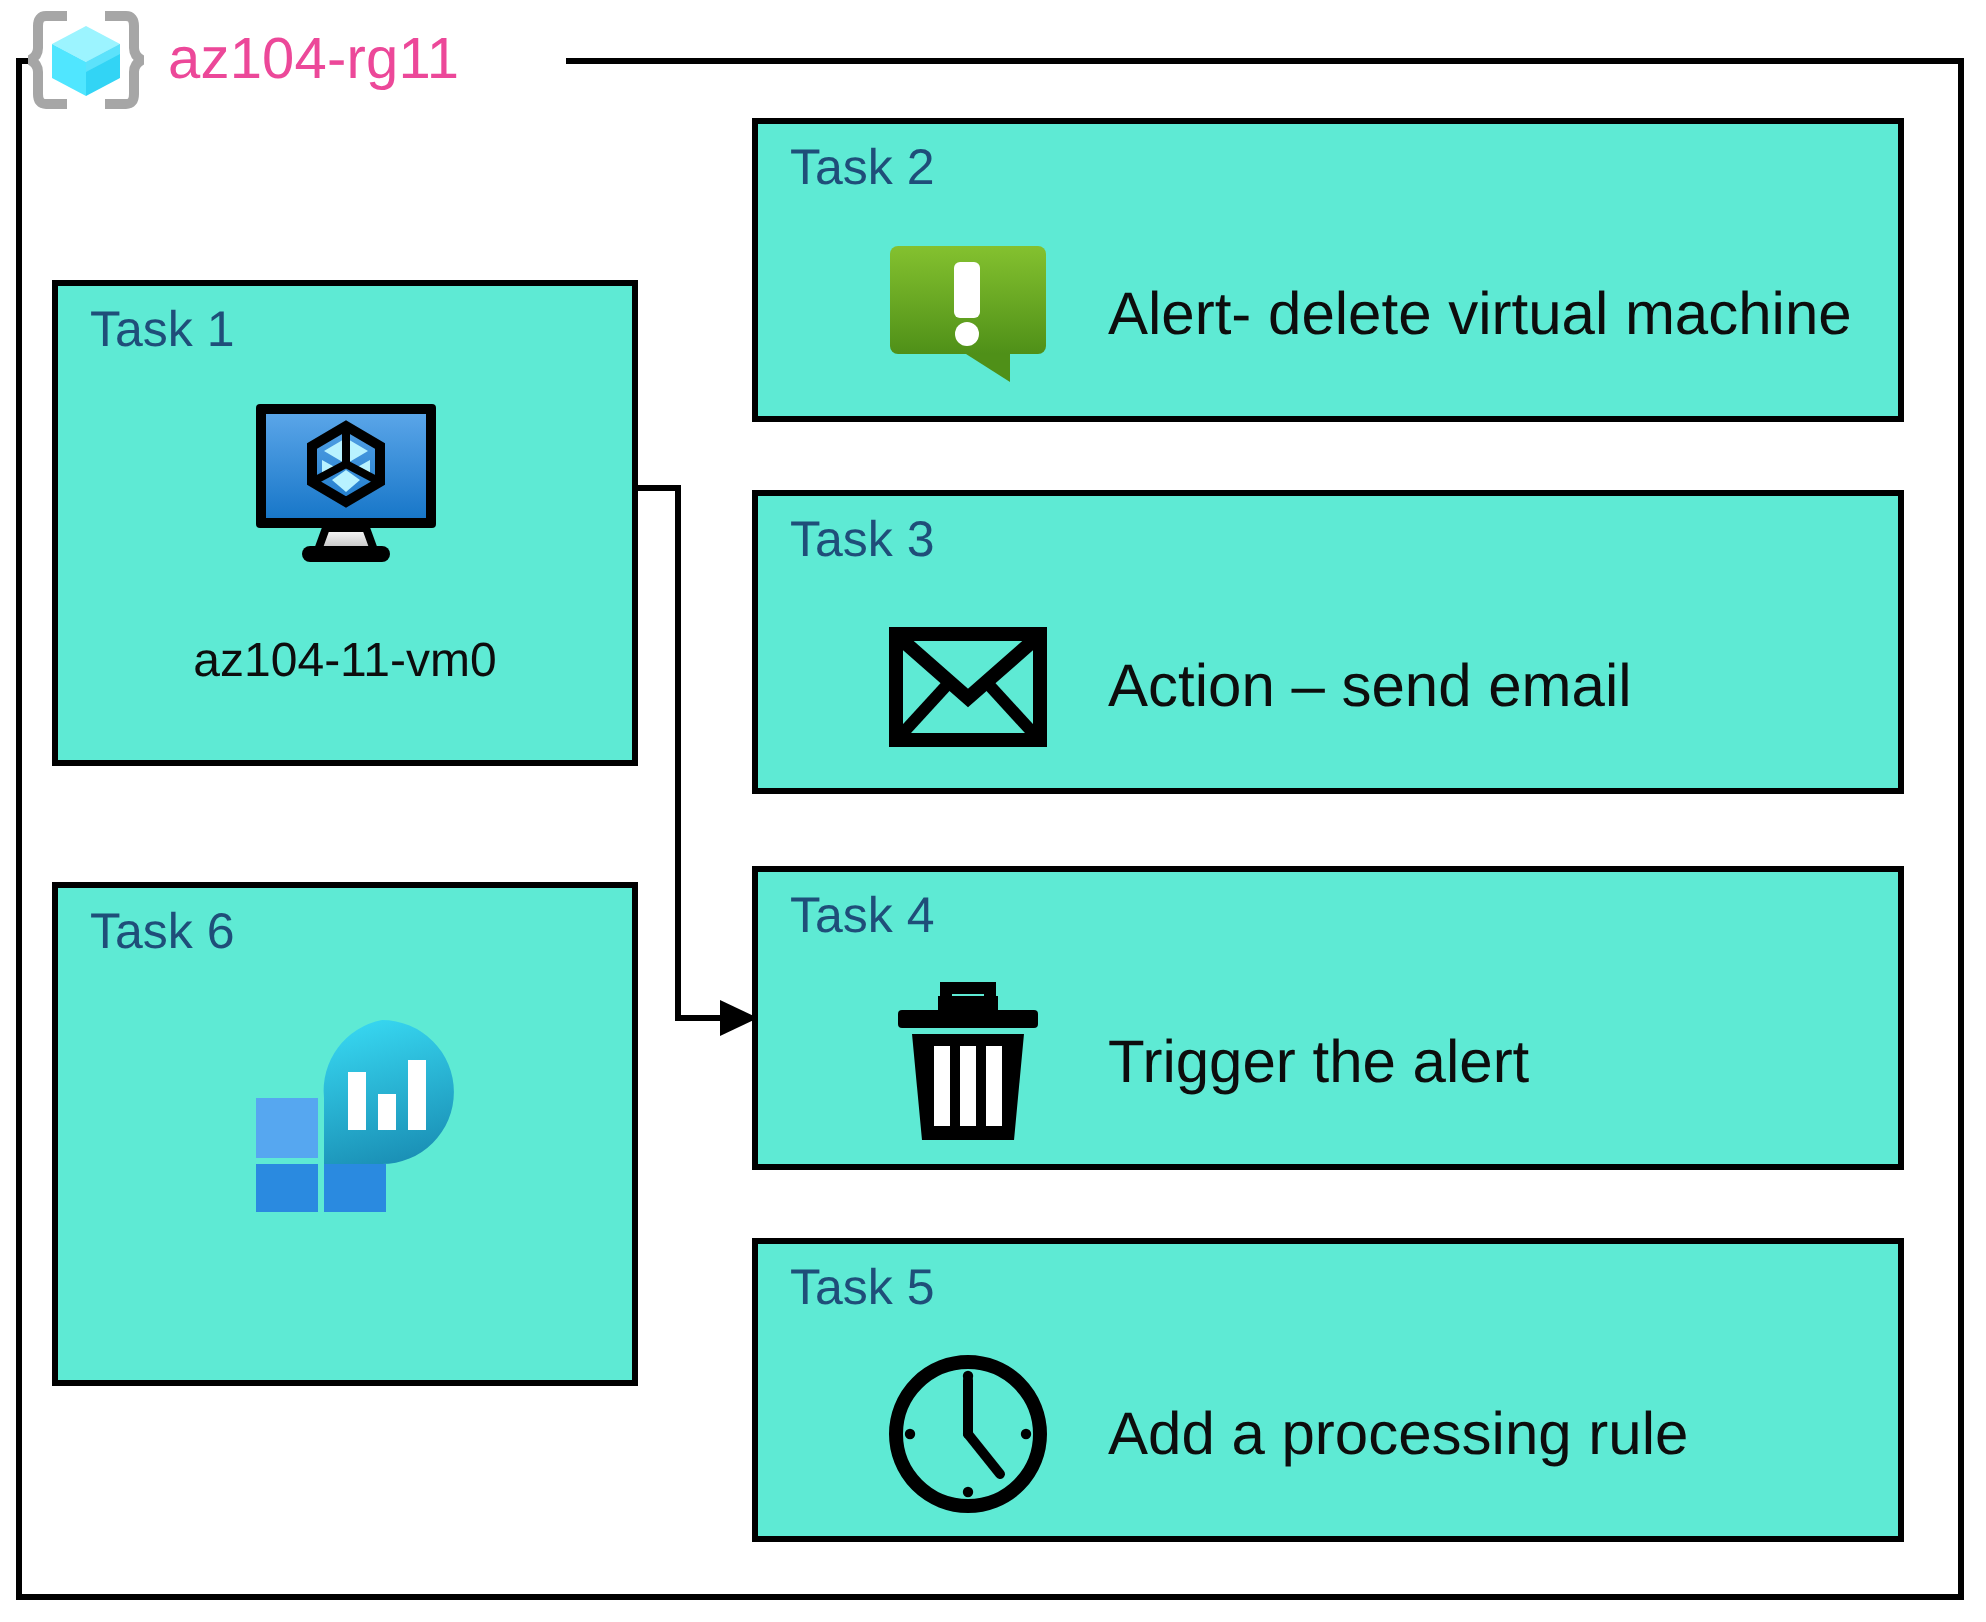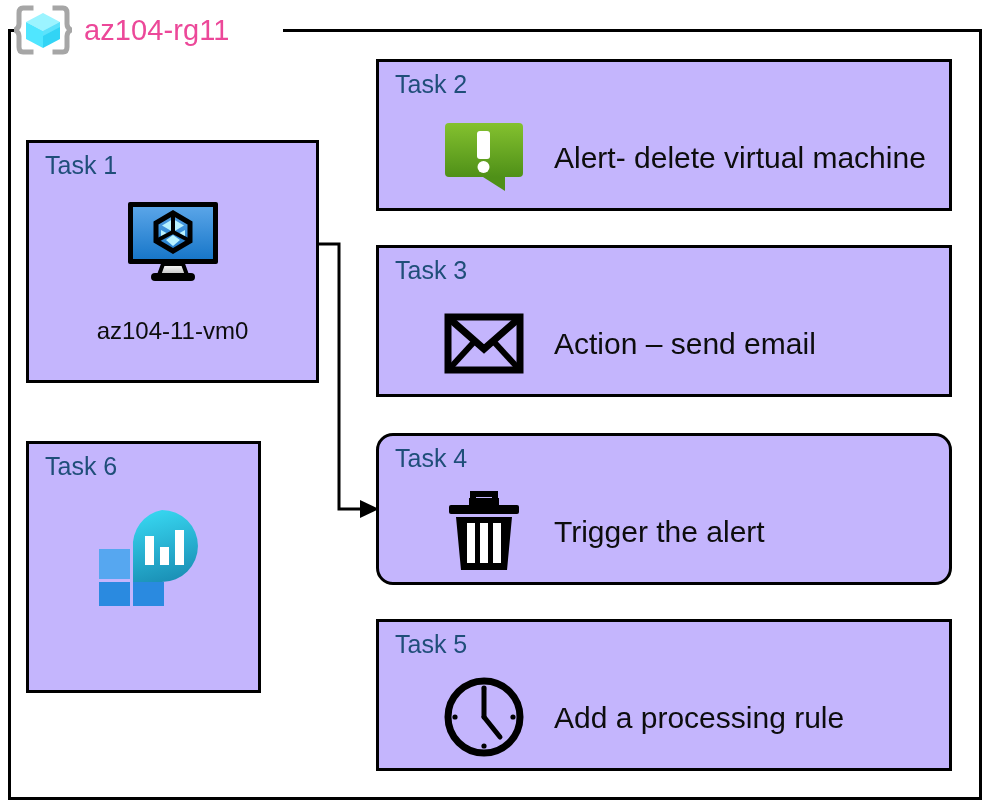--- a/index.html
+++ b/index.html
@@ -70,21 +70,21 @@
     color: #ec4899;
     letter-spacing: 0.1px;
     margin-left: 12px;
     white-space: nowrap;
     line-height: 1;
   }
 
   
   .task-box {
     position: absolute;
-    background: #c4b5fd;
+    background: #5eead4;
     border: 3px solid #000000;
     box-sizing: border-box;
   }
   .task-label {
     position: absolute;
     left: 16px;
     top: 8px;
     font-size: 25px;
     color: #1f4e79;
     line-height: 1.15;
@@ -114,24 +114,24 @@
   }
   .icon-slot {
     display: flex;
     align-items: center;
     justify-content: center;
     flex: 0 0 auto;
   }
 
   
   #box-task1 { left: 26px;  top: 140px; width: 293px; height: 243px; }
-  #box-task6 { left: 26px;  top: 441px; width: 235px; height: 252px; }
+  #box-task6 { left: 26px;  top: 441px; width: 293px; height: 252px; }
   #box-task2 { left: 376px; top: 59px;  width: 576px; height: 152px; }
   #box-task3 { left: 376px; top: 245px; width: 576px; height: 152px; }
-  #box-task4 { left: 376px; top: 433px; width: 576px; height: 152px; border-radius: 17px; }
+  #box-task4 { left: 376px; top: 433px; width: 576px; height: 152px; }
   #box-task5 { left: 376px; top: 619px; width: 576px; height: 152px; }
 
   .vm-icon-wrap {
     position: absolute;
     left: 0; right: 0;
     top: 56px;
     display: flex;
     justify-content: center;
   }
   .la-icon-wrap {

